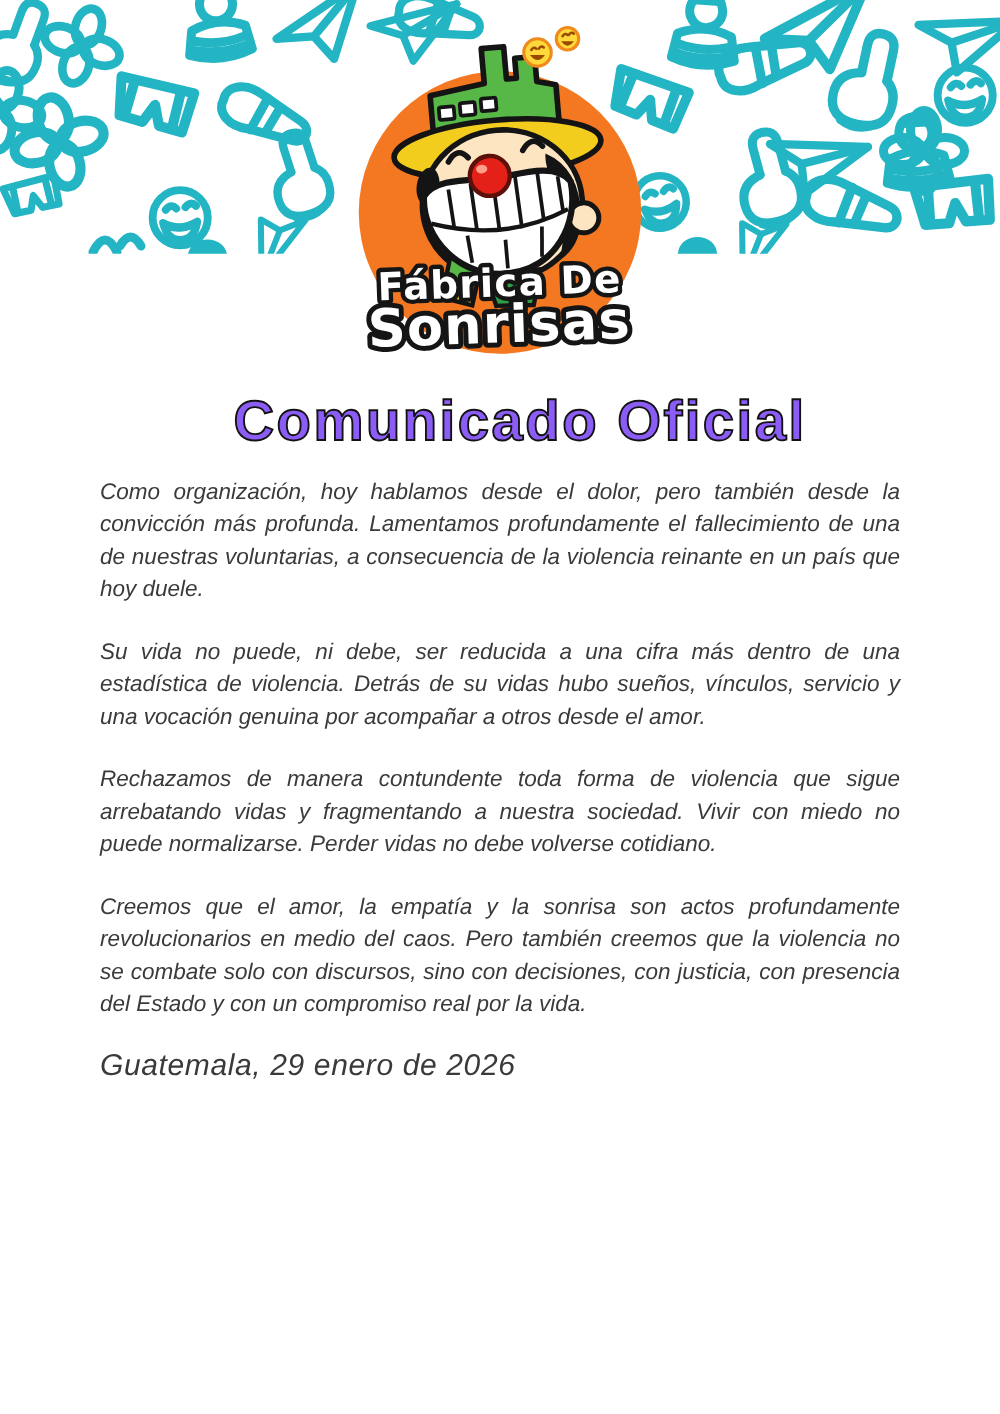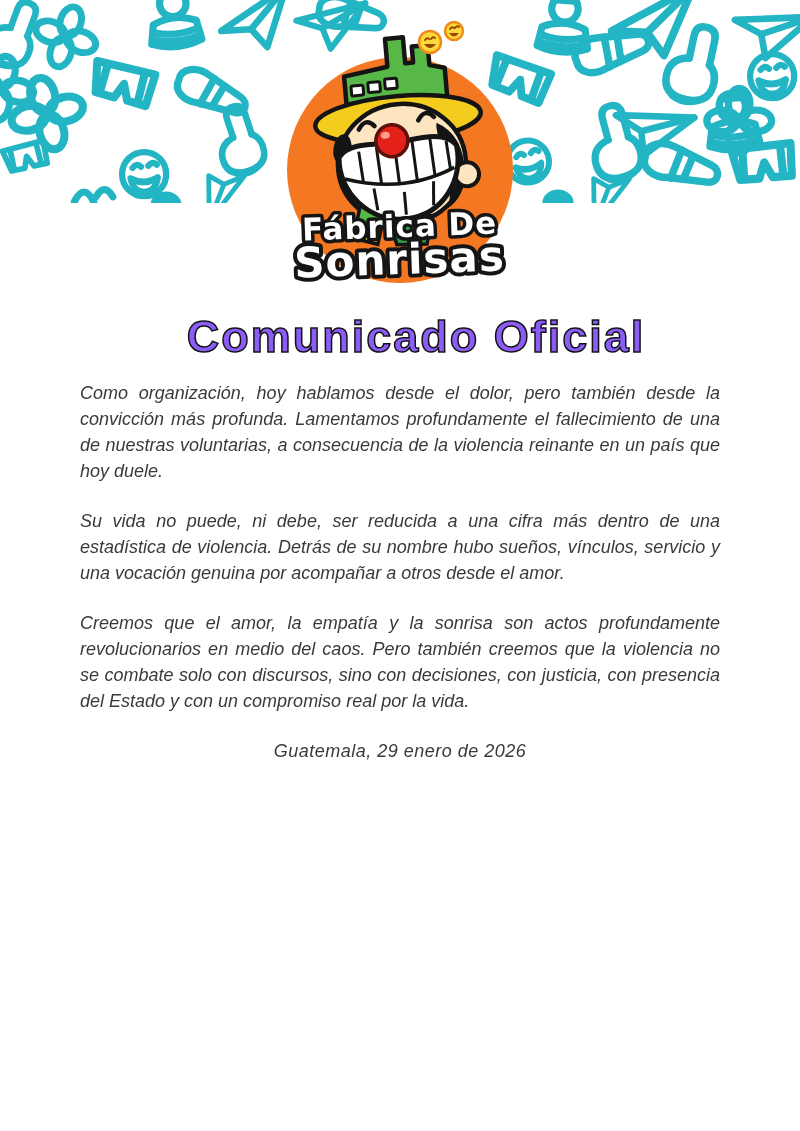--- a/index.html
+++ b/index.html
@@ -24,21 +24,21 @@
     font-size:45px;font-weight:bold;color:#8b5cf6;
     letter-spacing:2px;-webkit-text-stroke:1.5px #121212;
   }
   .content{
     position:absolute;top:380px;left:80px;width:640px;
     color:#3a3a3a;font-size:18px;line-height:26px;
     text-align:justify;text-justify:inter-word;font-style:italic;
   }
   .content p{margin:0 0 24px 0;}
   .date-line{
-    text-align:center;font-size:18px;letter-spacing:.5px;
+    font-size:24px;letter-spacing:.5px;
     margin-top:24px;color:#3a3a3a;
   }
 </style>
 </head>
 <body>
 
 <div class="page">
 
   <div class="band">
     <svg width="800" height="203" viewBox="0 0 800 203">
@@ -181,18 +181,19 @@
 
       <text class="logo-text" x="130" y="215" font-size="31" text-anchor="middle" stroke-width="7" transform="rotate(-2 130 215)">Fábrica De</text>
       <text class="logo-text" x="130" y="252" font-size="42" text-anchor="middle" stroke-width="8" transform="rotate(-2 130 252)">Sonrisas</text>
     </svg>
   </div>
 
   <h1 class="doc-title">Comunicado Oficial</h1>
 
   <div class="content">
     <p>Como organización, hoy hablamos desde el dolor, pero también desde la convicción más profunda. Lamentamos profundamente el fallecimiento de una de nuestras voluntarias, a consecuencia de la violencia reinante en un país que hoy duele.</p>
-    <p>Su vida no puede, ni debe, ser reducida a una cifra más dentro de una estadística de violencia. Detrás de su nombre hubo sueños, vínculos, servicio y una vocación genuina por acompañar a otros desde el amor.</p>
+    <p>Su vida no puede, ni debe, ser reducida a una cifra más dentro de una estadística de violencia. Detrás de su vidas hubo sueños, vínculos, servicio y una vocación genuina por acompañar a otros desde el amor.</p>
+    <p>Rechazamos de manera contundente toda forma de violencia que sigue arrebatando vidas y fragmentando a nuestra sociedad. Vivir con miedo no puede normalizarse. Perder vidas no debe volverse cotidiano.</p>
     <p>Creemos que el amor, la empatía y la sonrisa son actos profundamente revolucionarios en medio del caos. Pero también creemos que la violencia no se combate solo con discursos, sino con decisiones, con justicia, con presencia del Estado y con un compromiso real por la vida.</p>
     <div class="date-line">Guatemala, 29 enero de 2026</div>
   </div>
 
 </div>
 
 </body></html>

